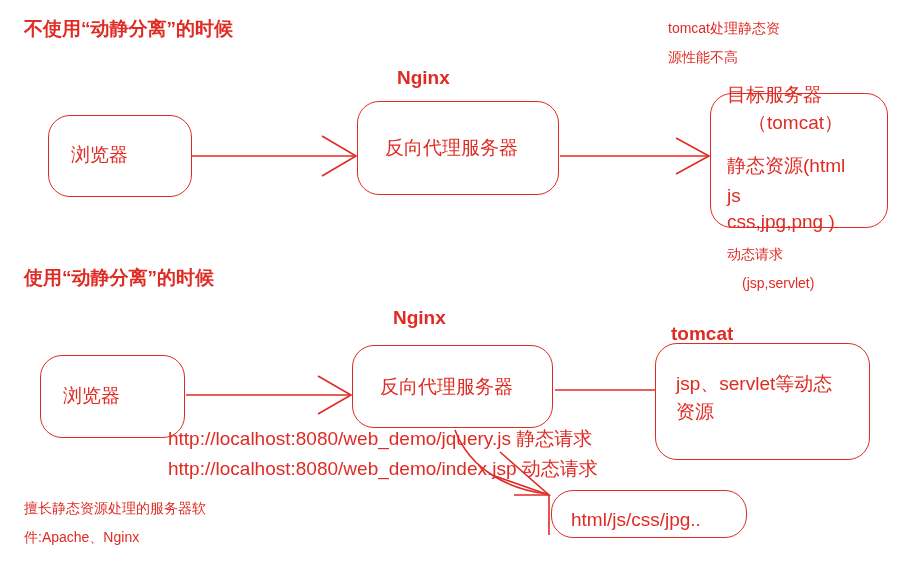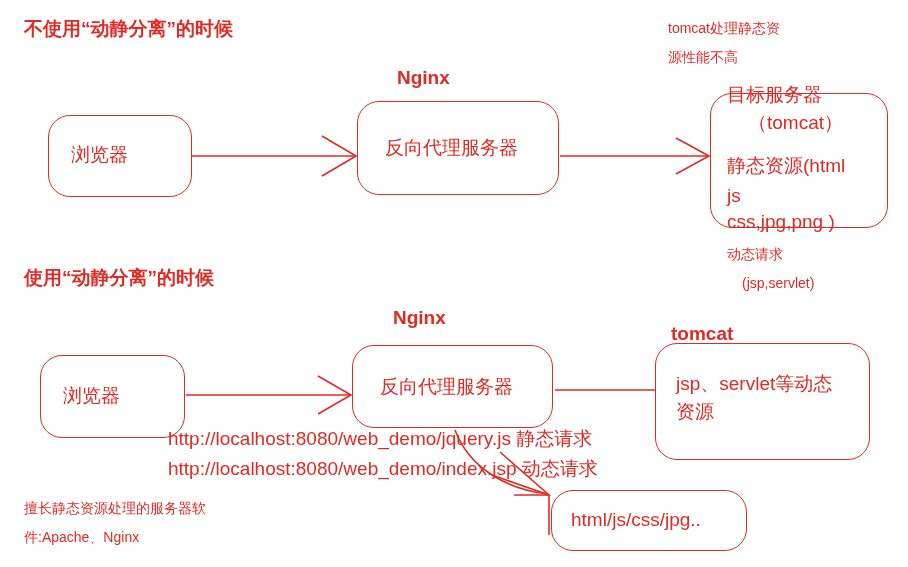--- a/index.html
+++ b/index.html
@@ -134,21 +134,21 @@
 
   <div class="node" style="left:352px; top:345px; width:201px; height:83px;">
     <div class="node-label" style="left:27px; top:27px;">反向代理服务器</div>
   </div>
 
   <div class="node" style="left:655px; top:343px; width:215px; height:117px;">
     <div class="node-label" style="left:20px; top:26px;">jsp、servlet等动态</div>
     <div class="node-label" style="left:20px; top:54px;">资源</div>
   </div>
 
-  <div class="node" style="left:551px; top:490px; width:196px; height:61px;">
+  <div class="node" style="left:551px; top:490px; width:196px; height:48px;">
     <div class="node-label" style="left:19px; top:15px;">html/js/css/jpg..</div>
   </div>
 
   <div class="txt url-txt" style="left:168px; top:424px;">http://localhost:8080/web_demo/jquery.js 静态请求</div>
   <div class="txt url-txt" style="left:168px; top:454px;">http://localhost:8080/web_demo/index.jsp 动态请求</div>
 
   <div class="txt annot-txt" style="left:24px; top:494px;">擅长静态资源处理的服务器软</div>
   <div class="txt annot-txt" style="left:24px; top:523px;">件:Apache、Nginx</div>
 
 </div>

